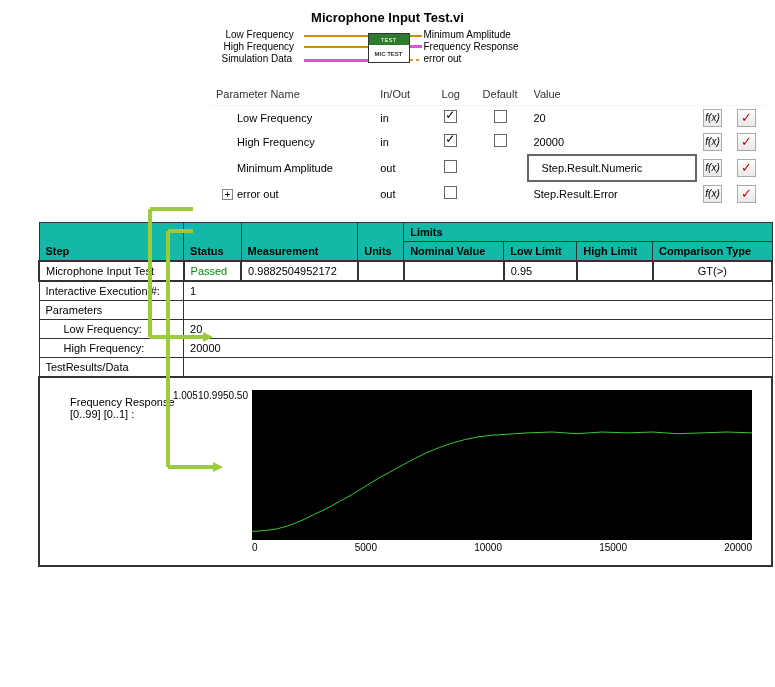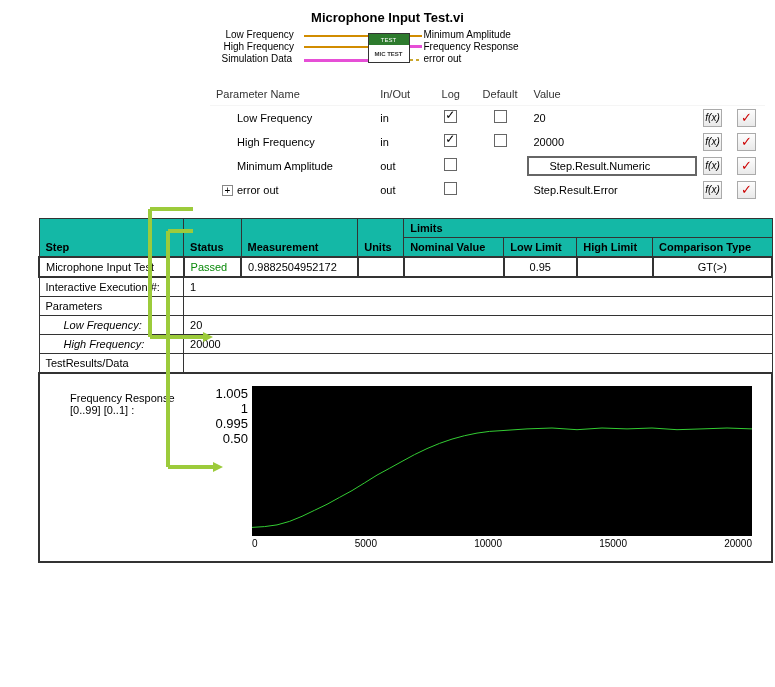--- a/index.html
+++ b/index.html
@@ -125,22 +125,22 @@
     align-items:center;
     justify-content:center;
     color:#c00;
     font-size:13px;
   }
   .boxed-row td.val-cell {
     padding: 0;
   }
   .boxed-val {
     border: 2px solid #666;
-    padding: 2px 20px;
-    height: 20px;
+    padding: 2px 12px;
+    height: 28px;
     display: flex;
     align-items: center;
   }
   
   .results {
     margin-top: 16px;
     width: 735px;
     margin-left: 28px;
     border-collapse: collapse;
   }
@@ -148,40 +148,40 @@
     border: 1px solid #333;
     padding: 3px 6px;
     font-size: 11px;
     text-align: left;
     vertical-align: middle;
   }
   .results th {
     font-weight: bold;
     background: #14b8a6;
   }
-  .results .sub { padding-left: 24px; font-style: italic; }
+  .results .sub { padding-left: 24px; }
   .passed { color: #0a8a0a; font-weight: normal; }
   .results .outer-row > td { border: 2px solid #333; }
   .graph-cell { padding: 12px !important; }
   .graph-wrap {
     display: flex;
     align-items: stretch;
   }
   .graph-label-col {
     width: 160px;
     padding: 6px 4px 0 18px;
     font-size: 11px;
   }
   .ylabels {
     width:40px;
     display:flex;
-    flex-direction:column;
-    justify-content:flex-start;
+    flex-direction:row;
+    justify-content:flex-end;
     text-align:right;
-    font-size:13px;
+    font-size:10px;
     padding:0 4px 14px 0;
   }
   .plot-col { flex:1; }
   .plot-area {
     background:#000;
     height:150px;
     width:500px;
     position:relative;
   }
   .plot-area svg { width:100%; height:100%; }
@@ -297,21 +297,21 @@
     <th><span>Low Limit</span></th>
     <th><span>High Limit</span></th>
     <th><span>Comparison Type</span></th>
   </tr>
   <tr class="outer-row">
     <td>Microphone Input Test</td>
     <td class="passed">Passed</td>
     <td>0.9882504952172</td>
     <td></td>
     <td></td>
-    <td style="text-align:center">0.95</td>
+    <td style="text-align:left">0.95</td>
     <td></td>
     <td style="text-align:center">GT(&gt;)</td>
   </tr>
   </tbody>
     <tbody id="detail-body">
       <tr>
         <td class="">Interactive Execution #:</td>
         <td colspan="7">1</td>
       </tr>
       <tr>

